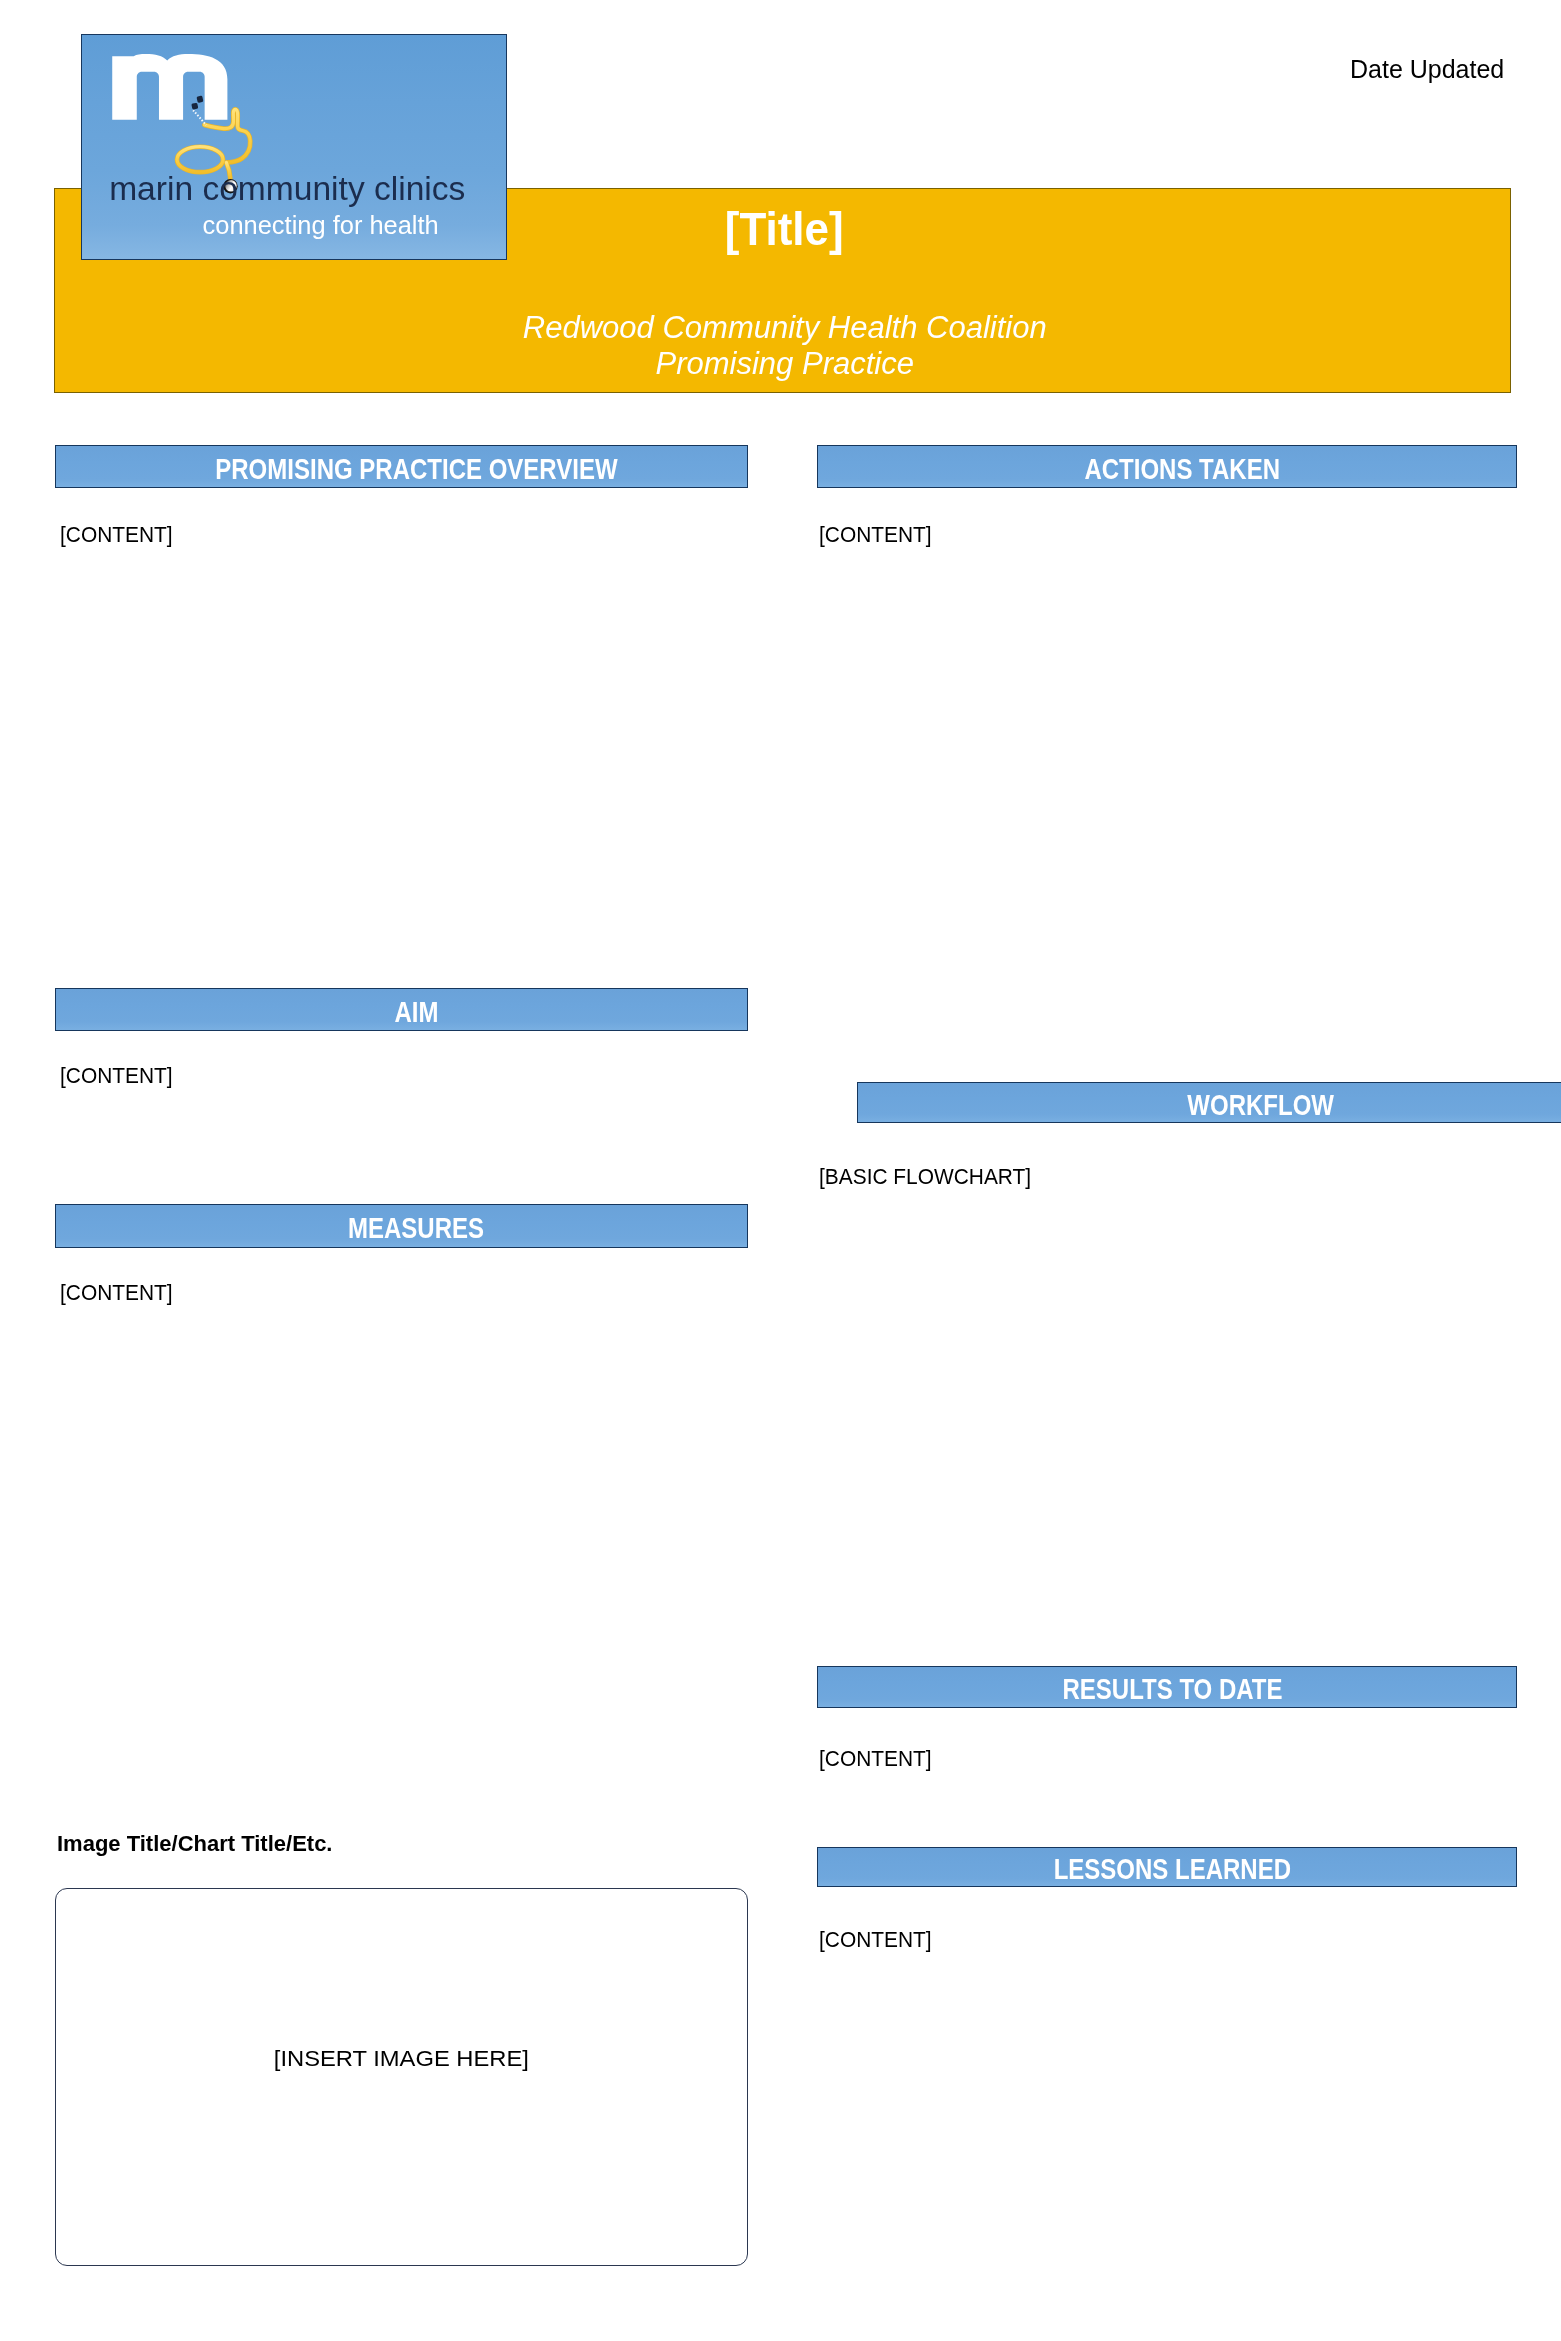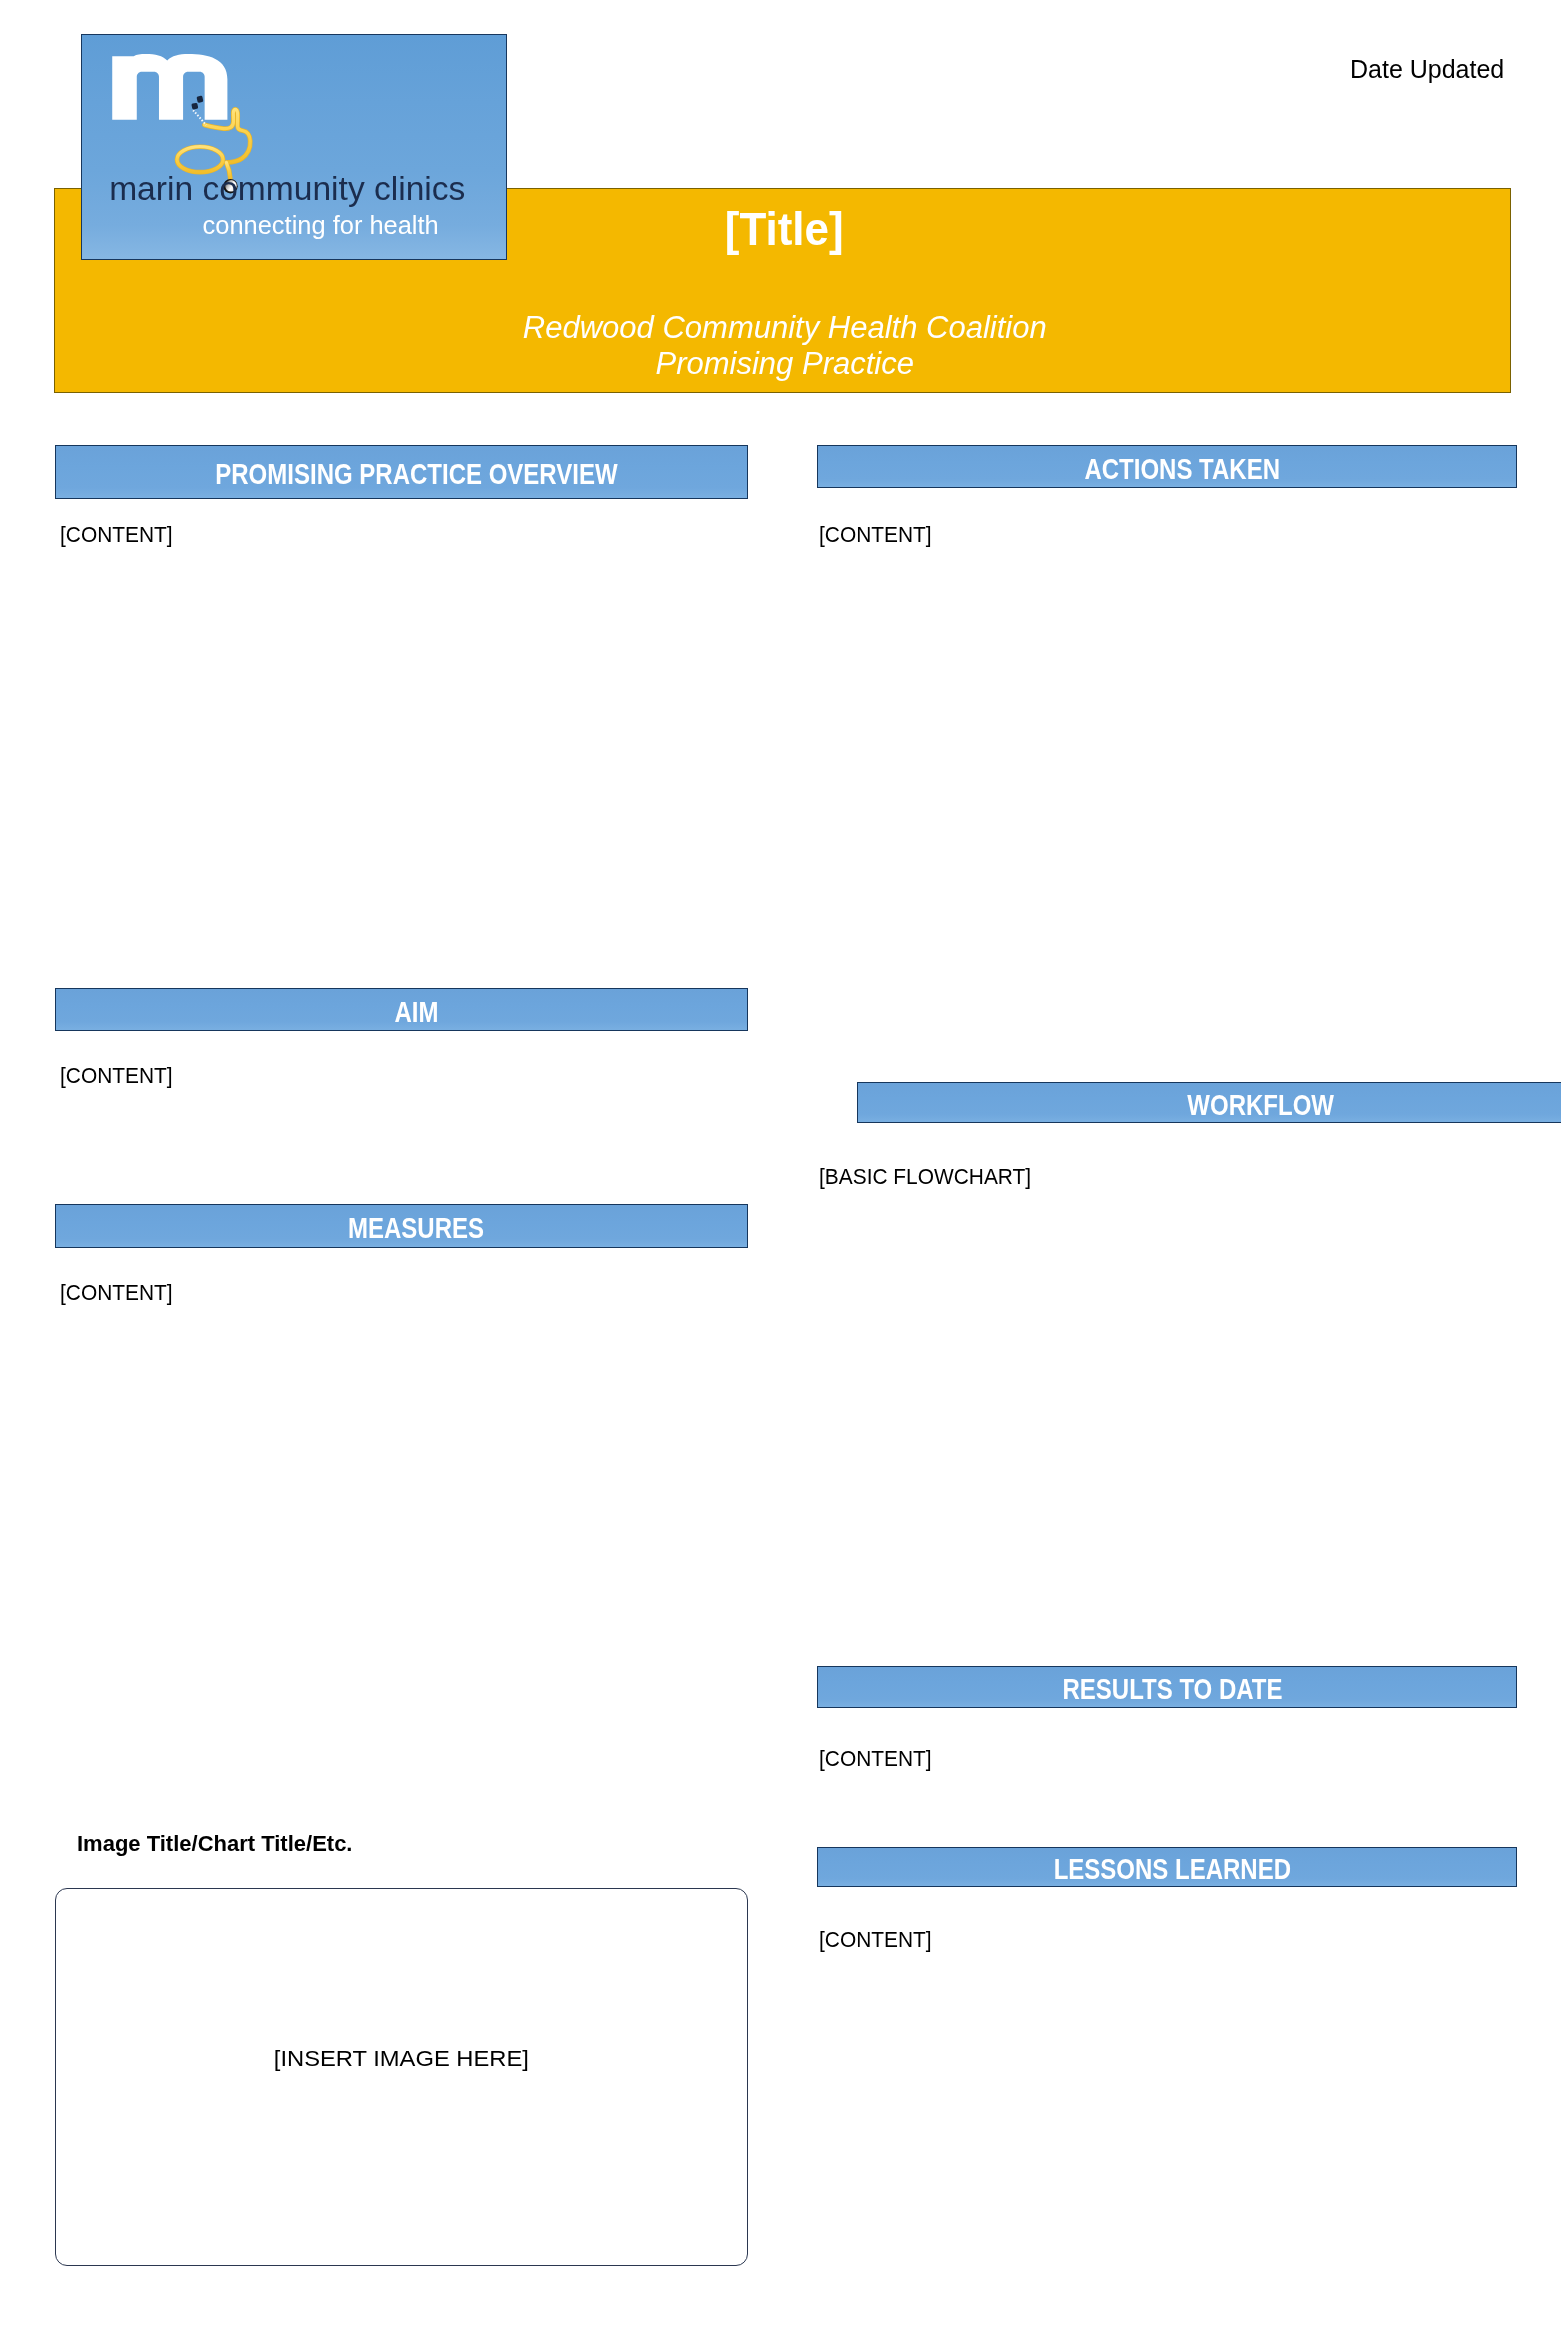--- a/index.html
+++ b/index.html
@@ -27,21 +27,21 @@
       border:1.8px solid #16365c;box-sizing:border-box;color:#fff;font-weight:bold;
       display:flex;align-items:center;justify-content:center;}
   .sechead .lbl{display:inline-block;transform:scaleX(.80);transform-origin:center center;
       font-size:30px;line-height:31px;white-space:nowrap;position:relative;left:14.5px;top:1.8px;}
   .sechead.rcol .lbl{left:5.4px;}
 
   
   .body-text{position:absolute;color:#000;font-size:22.6px;line-height:25px;white-space:nowrap;}
   .body-text .t{display:inline-block;transform:scaleX(.925);transform-origin:left center;}
 
-  .img-title{position:absolute;color:#000;font-weight:bold;font-size:22px;line-height:23.5px;white-space:nowrap;margin-left:20px;}
+  .img-title{position:absolute;color:#000;font-weight:bold;font-size:22px;line-height:23.5px;white-space:nowrap;}
   .img-title .t{display:inline-block;transform:scaleX(1);transform-origin:left center;}
 
   .image-box{position:absolute;border:1.8px solid #2b3750;box-sizing:border-box;background:#fff;}
   .image-box .ph{position:absolute;left:0;right:0;text-align:center;font-size:22.6px;color:#000;line-height:25px;}
   .image-box .ph .t{display:inline-block;transform:scaleX(1.051);}
 
   .logo-svg{position:absolute;left:-0.9px;top:-0.9px;}
   .logo-m{fill:#ffffff;}
   .logo-name{font-family:"Liberation Sans",sans-serif;font-size:37.2px;fill:#1b2d4e;}
   .logo-tag{font-family:"Liberation Sans",sans-serif;font-size:28.2px;fill:#ffffff;}
@@ -100,21 +100,21 @@
 
       <g>
         <circle cx="165.6" cy="168.4" r="8.0" fill="#131313"></circle>
         <circle cx="166.2" cy="168.0" r="6.4" fill="url(#chestG)"></circle>
       </g>
       <text class="logo-name" x="31.2" y="183.8">marin community clinics</text>
       <text class="logo-tag" x="134.7" y="221.1">connecting for health</text>
     </svg>
   </div>
 
-  <div class="sechead" style="left:55px;top:445px;width:693px;height:54px;">
+  <div class="sechead" style="left:55px;top:445px;width:693px;height:43px;">
     <span class="lbl">PROMISING PRACTICE OVERVIEW</span>
   </div>
   <div class="body-text" style="left:60px;top:522px;">
     <span class="t">[CONTENT]</span>
   </div>
 
   <div class="sechead" style="left:55px;top:988px;width:693px;height:43px;">
     <span class="lbl">AIM</span>
   </div>
   <div class="body-text" style="left:60px;top:1063px;">

